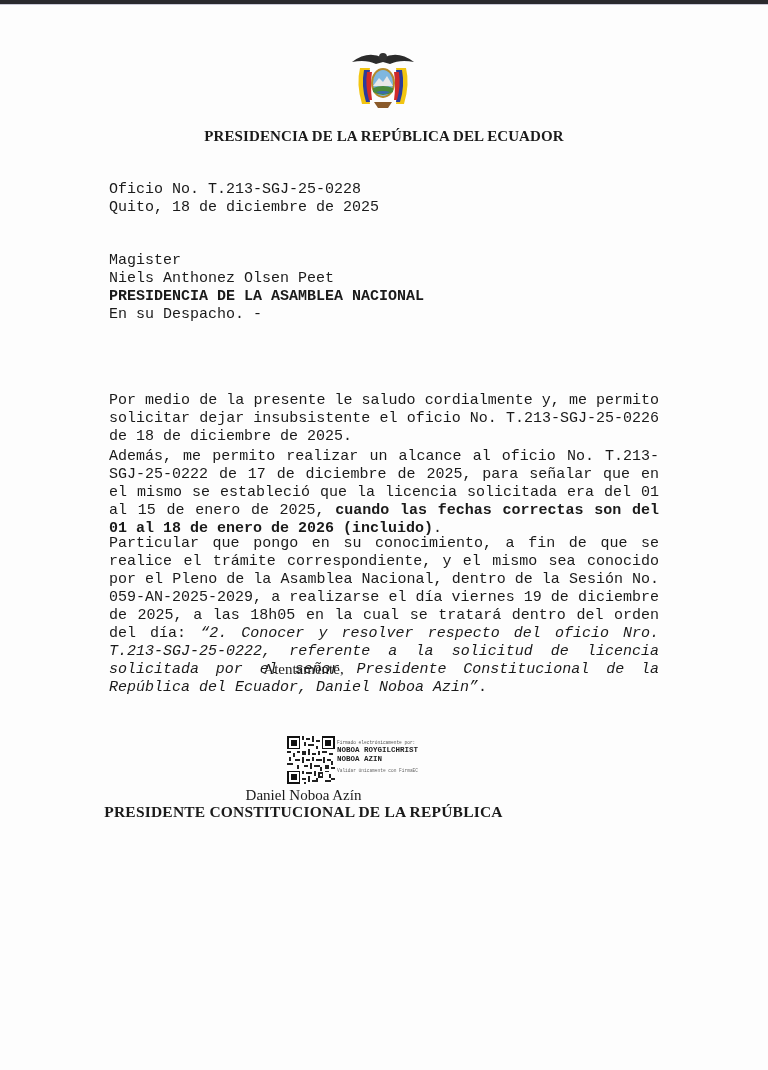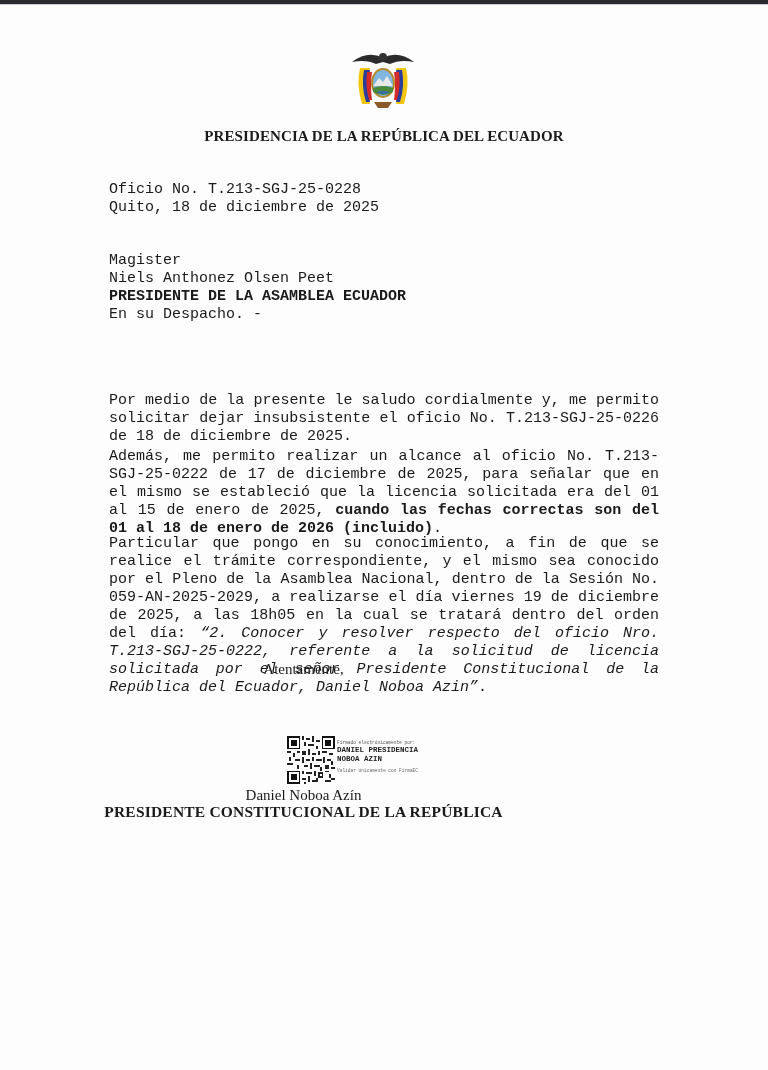--- a/index.html
+++ b/index.html
@@ -138,21 +138,21 @@
   <div class="header-title">PRESIDENCIA DE LA REPÚBLICA DEL ECUADOR</div>
 
   <div class="block" style="top:181px;">
     <p>Oficio No. T.213-SGJ-25-0228</p>
     <p>Quito, 18 de diciembre de 2025</p>
   </div>
 
   <div class="block" style="top:252px;">
     <p>Magister</p>
     <p>Niels Anthonez Olsen Peet</p>
-    <p class="b">PRESIDENTE DE LA ASAMBLEA ECUADOR</p>
+    <p class="b">PRESIDENCIA DE LA ASAMBLEA NACIONAL</p>
     <p>En su Despacho. -</p>
   </div>
 
 
   <div class="block justify" style="top:392px;">
     <p>Por medio de la presente le saludo cordialmente y, me permito solicitar dejar insubsistente el oficio No. T.213-SGJ-25-0226 de 18 de diciembre de 2025.</p>
   </div>
 
   <div class="block justify" style="top:448px;">
     <p><span>Además, me permito realizar un alcance al oficio No. T.213-SGJ-25-0222 de 17 de diciembre de 2025, para señalar que en el mismo se estableció que la licencia solicitada era del 01 al 15 de enero de 2025, </span><span class="b">cuando las fechas correctas son del 01 al 18 de enero de 2026 (incluido)</span><span>.</span></p>
@@ -223,21 +223,21 @@
           <rect x="11" y="21" width="1" height="3"></rect>
           <rect x="13" y="23" width="2" height="1"></rect>
         <rect x="20" y="23" width="3" height="1"></rect>
           <rect x="23" y="22" width="2" height="1"></rect>
           <rect x="9" y="24" width="1" height="1"></rect>
           <rect x="15" y="22" width="1" height="2"></rect>
       </g>
     </svg>
     <div class="sig-text">
       <div class="sig-small">Firmado electrónicamente por:</div>
-      <div class="sig-name">DANIEL PRESIDENCIA</div>
+      <div class="sig-name">NOBOA ROYGILCHRIST</div>
       <div class="sig-name">NOBOA AZIN</div>
       <div class="sig-valid">Validar únicamente con FirmaEC</div>
     </div>
   </div>
 
   <div class="center-line b" style="top:803px; font-size:15.5px; letter-spacing:0.2px;">PRESIDENTE CONSTITUCIONAL DE LA REPÚBLICA</div>
   <div class="center-line" style="top:786px;">Daniel Noboa Azín</div>
 
 </div>
 

